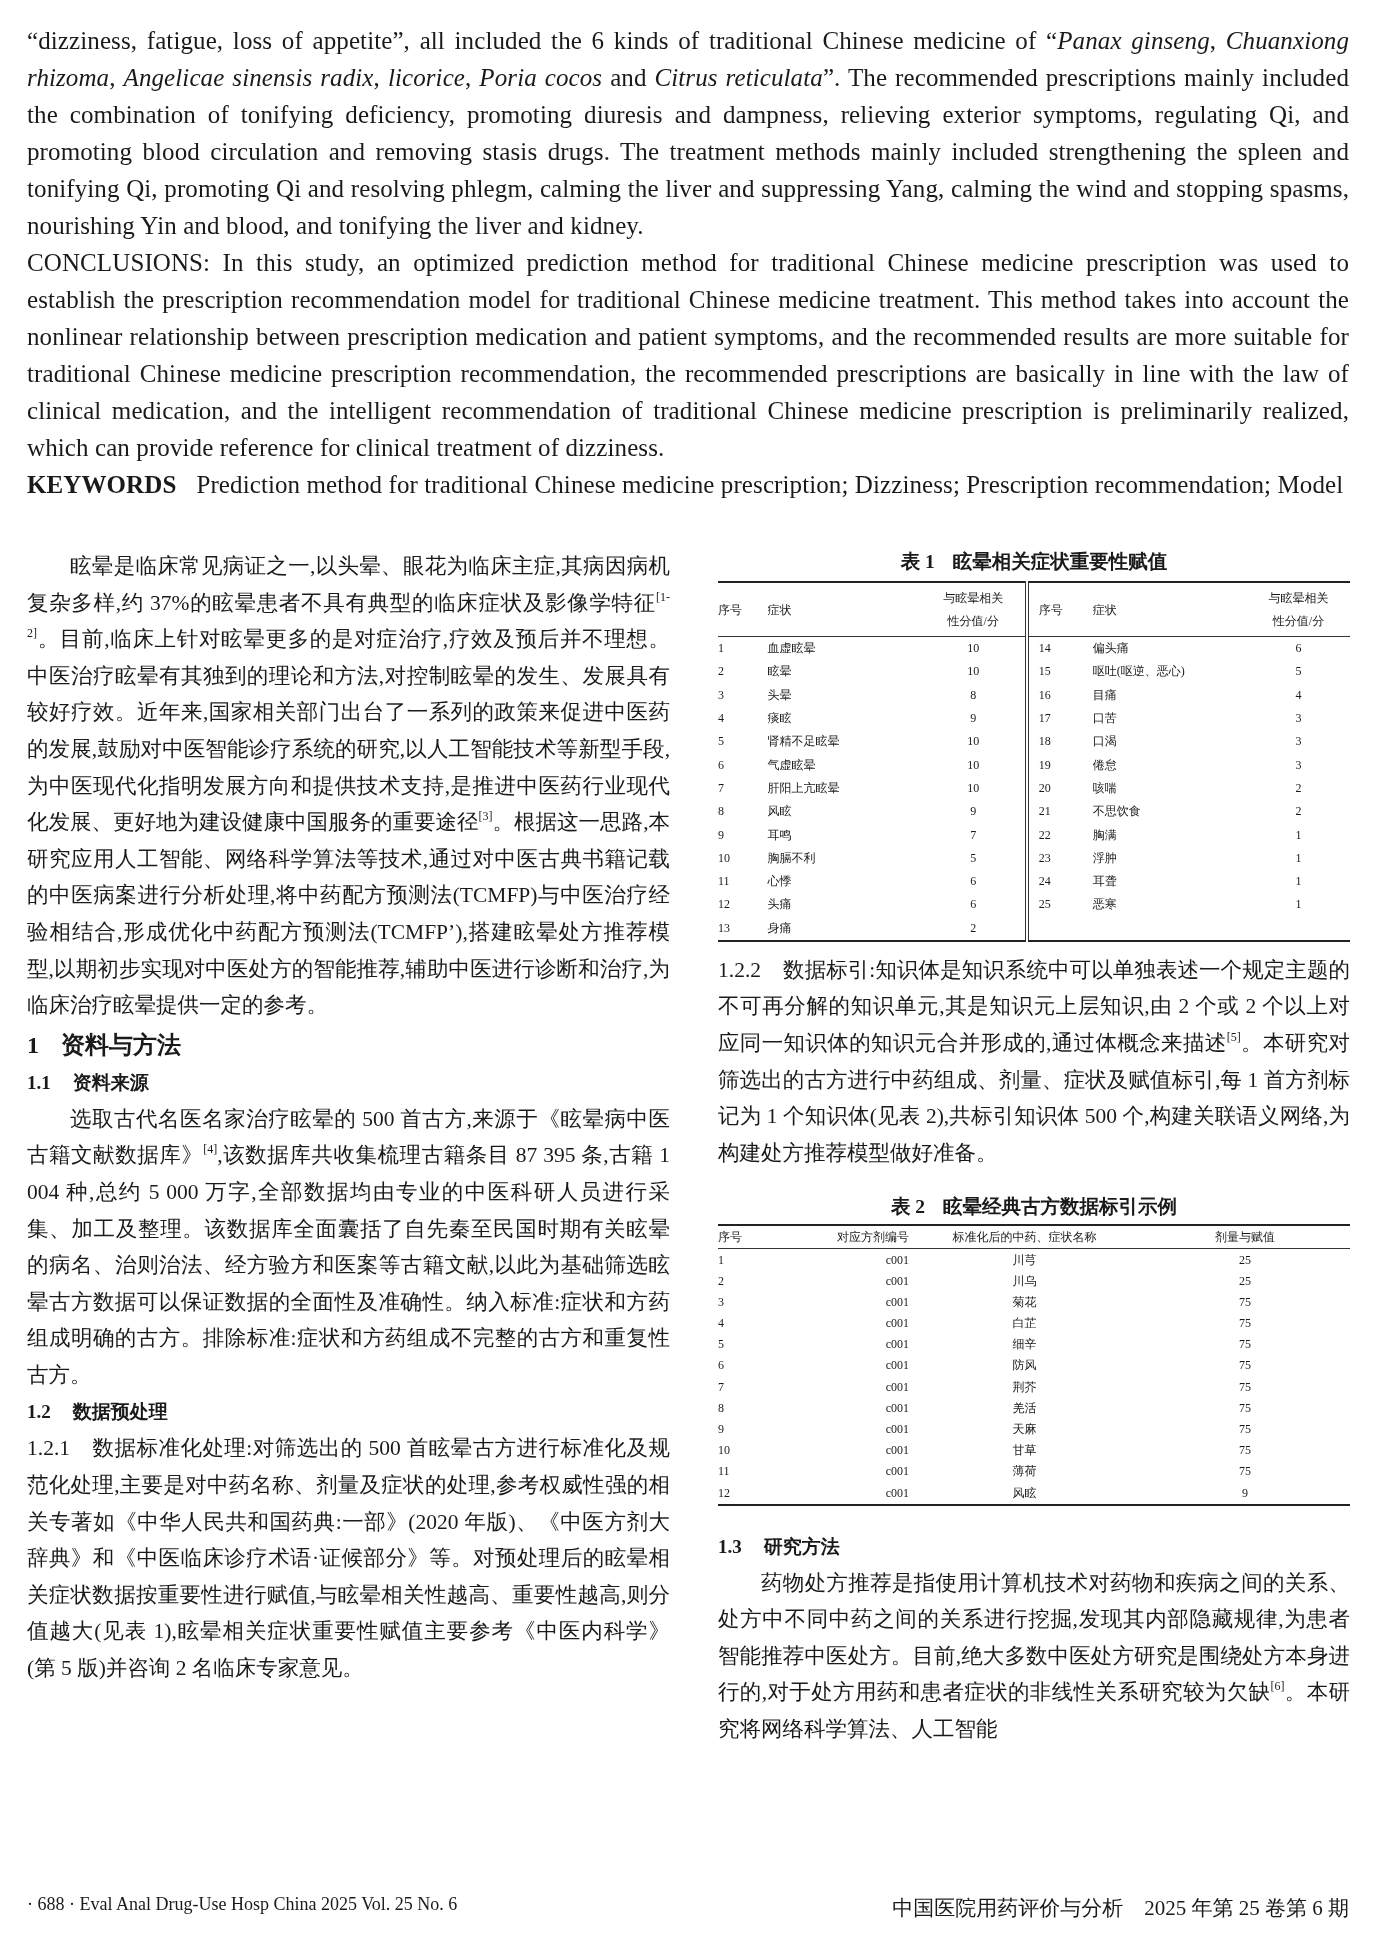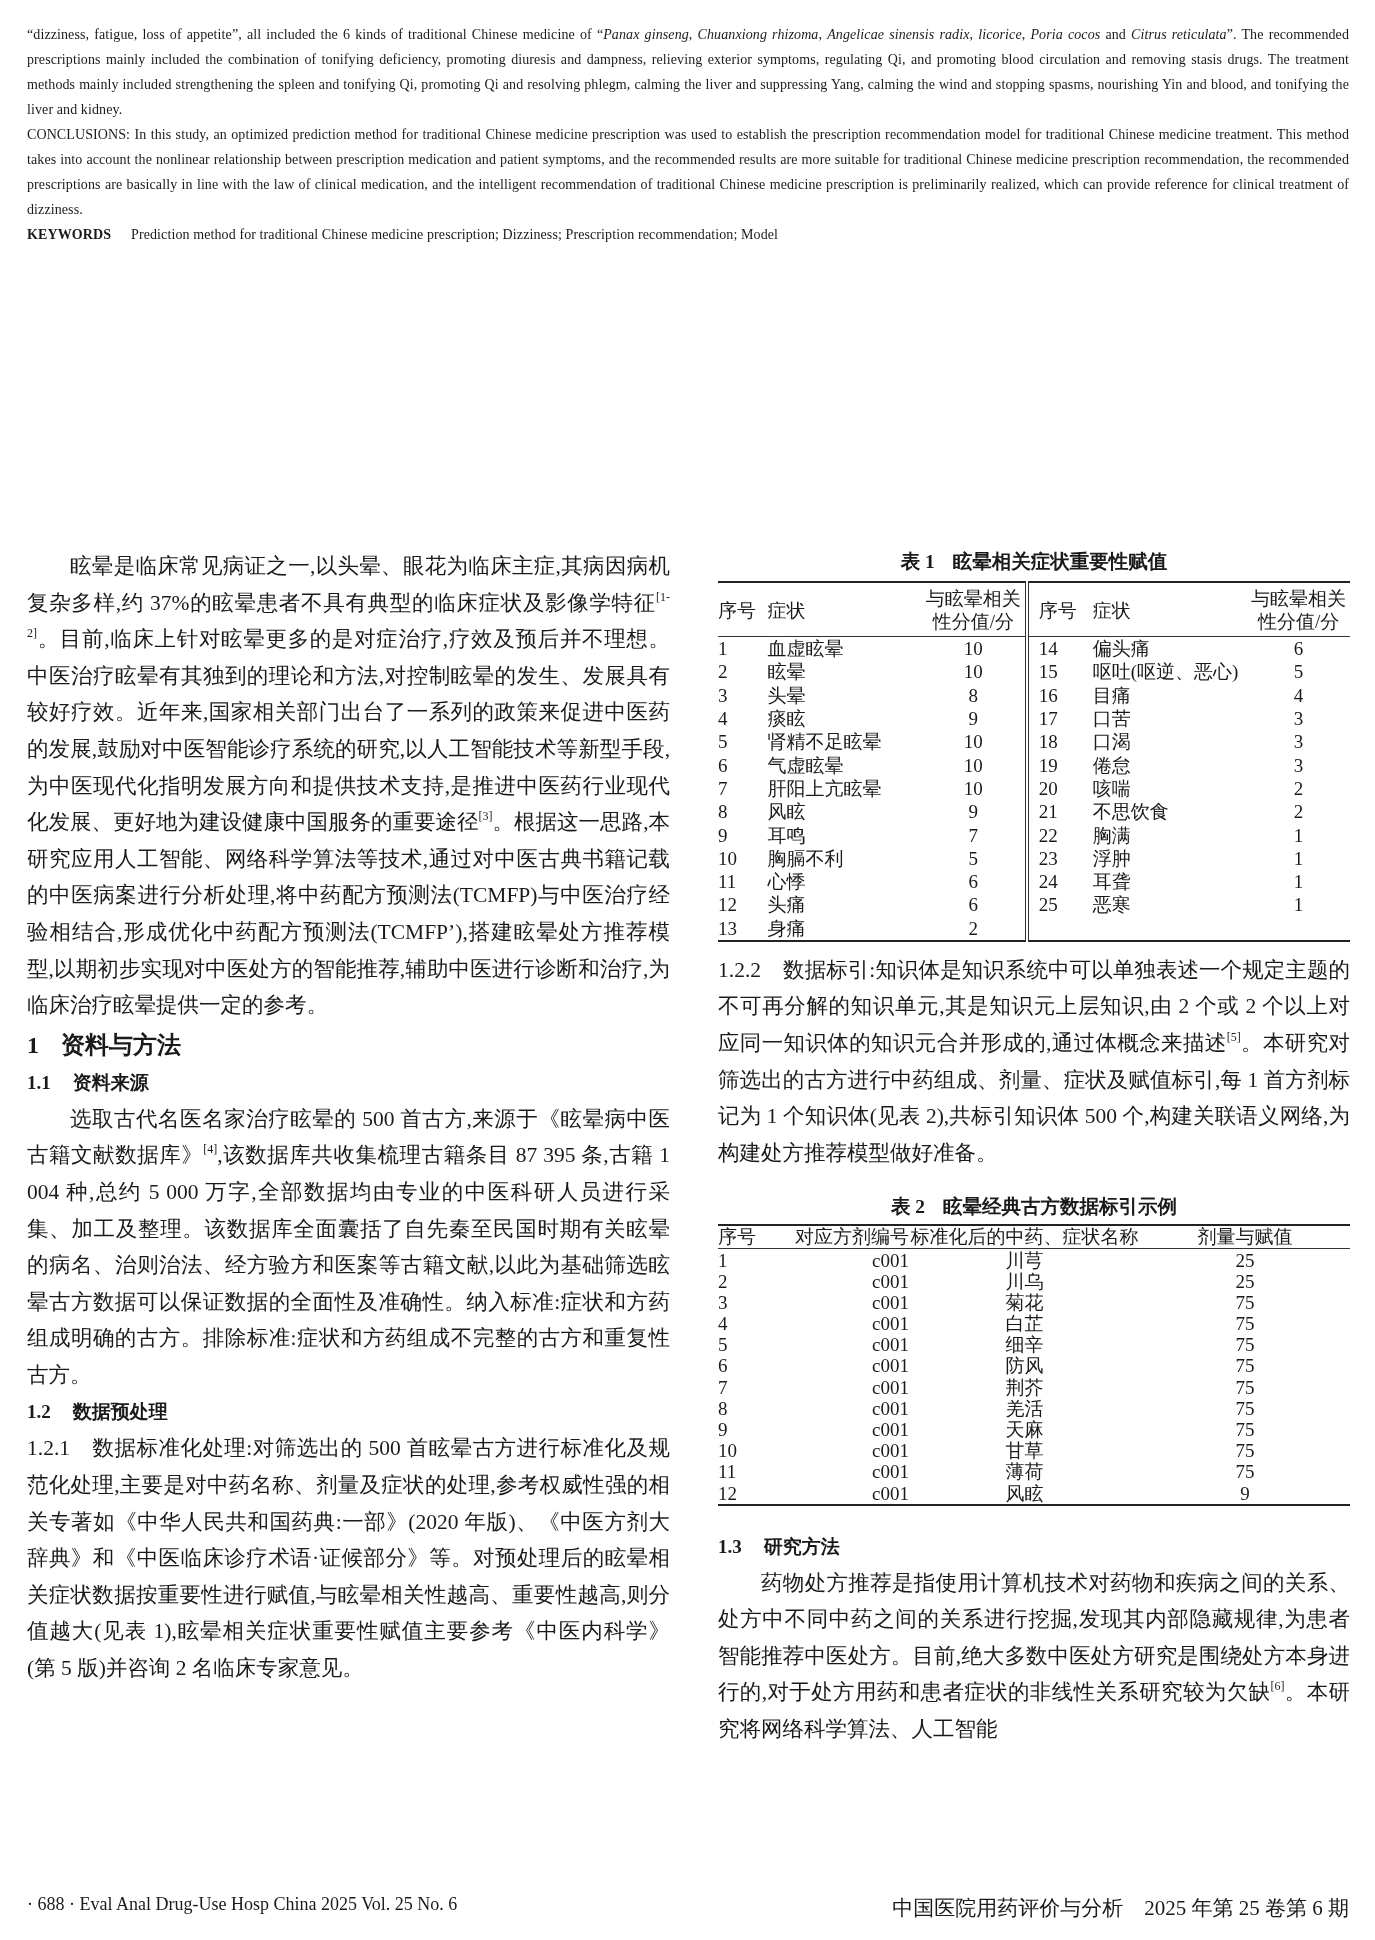--- a/index.html
+++ b/index.html
@@ -1,34 +1,34 @@
 <!DOCTYPE html>
 <html><head>
 <meta charset="utf-8">
 <style>
   html,body{margin:0;padding:0;background:#fff;}
   body{width:1375px;height:1940px;position:relative;overflow:hidden;color:#1a1a1a;
        font-family:"Liberation Serif","DejaVu Serif",serif;}
-  .abstract{position:absolute;left:27px;top:22px;width:1322px;font-size:14px;line-height:25px;
+  .abstract{position:absolute;left:27px;top:22px;width:1322px;font-size:25px;line-height:37px;
        text-align:justify;letter-spacing:0.1px;}
   .abstract p{margin:0;}
   .abstract i{font-style:italic;}
   .kw-label{font-weight:bold;margin-right:20px;}
   .col{position:absolute;top:548px;font-size:21.5px;line-height:36.6px;text-align:justify;}
   .col-left{left:27px;width:643px;}
   .col-right{left:718px;width:632px;}
   .col p{margin:0;}
   .indent{text-indent:43px;}
   sup.ref{font-size:12px;vertical-align:9px;line-height:0;}
   .h1{font-family:"DejaVu Sans","Liberation Sans",sans-serif;font-weight:bold;font-size:24px;line-height:38px;margin:2px 0 0 0;}
   .h2{font-family:"DejaVu Sans","Liberation Sans",sans-serif;font-weight:bold;font-size:19px;line-height:36px;}
   .h1 .num,.h2 .num{font-family:"Liberation Serif",serif;margin-right:22px;}
   .table-title{text-align:center;font-family:"DejaVu Sans","Liberation Sans",sans-serif;font-weight:bold;font-size:19.5px;line-height:28px;margin:0;}
   .table-title .num{font-family:"Liberation Serif",serif;margin-right:18px;}
-  table{border-collapse:collapse;width:100%;font-size:19px;line-height:23px;}
+  table{border-collapse:collapse;width:100%;font-size:12px;line-height:23px;}
   .t1{border-top:2px solid #222;border-bottom:2px solid #222;margin-top:5px;}
   .t1 th{font-weight:normal;padding:4px 0 3px 0;border-bottom:1px solid #333;vertical-align:middle;}
   .t1 td{padding:0;height:23.3px;}
   .t1 .c-idx{text-align:left;width:48px;}
   .t1 .c-sym{text-align:left;width:150px;}
   .t1 .c-val{text-align:center;width:100px;}
   .t1 .split{border-right:4px double #333;}
   .t1 .c-idx2{padding-left:10px;width:52px;text-align:left;}
   .t2{border-top:2px solid #222;border-bottom:2px solid #222;margin-top:3px;}
   .t2 th{font-weight:normal;border-bottom:1px solid #333;padding:0;line-height:22px;}

